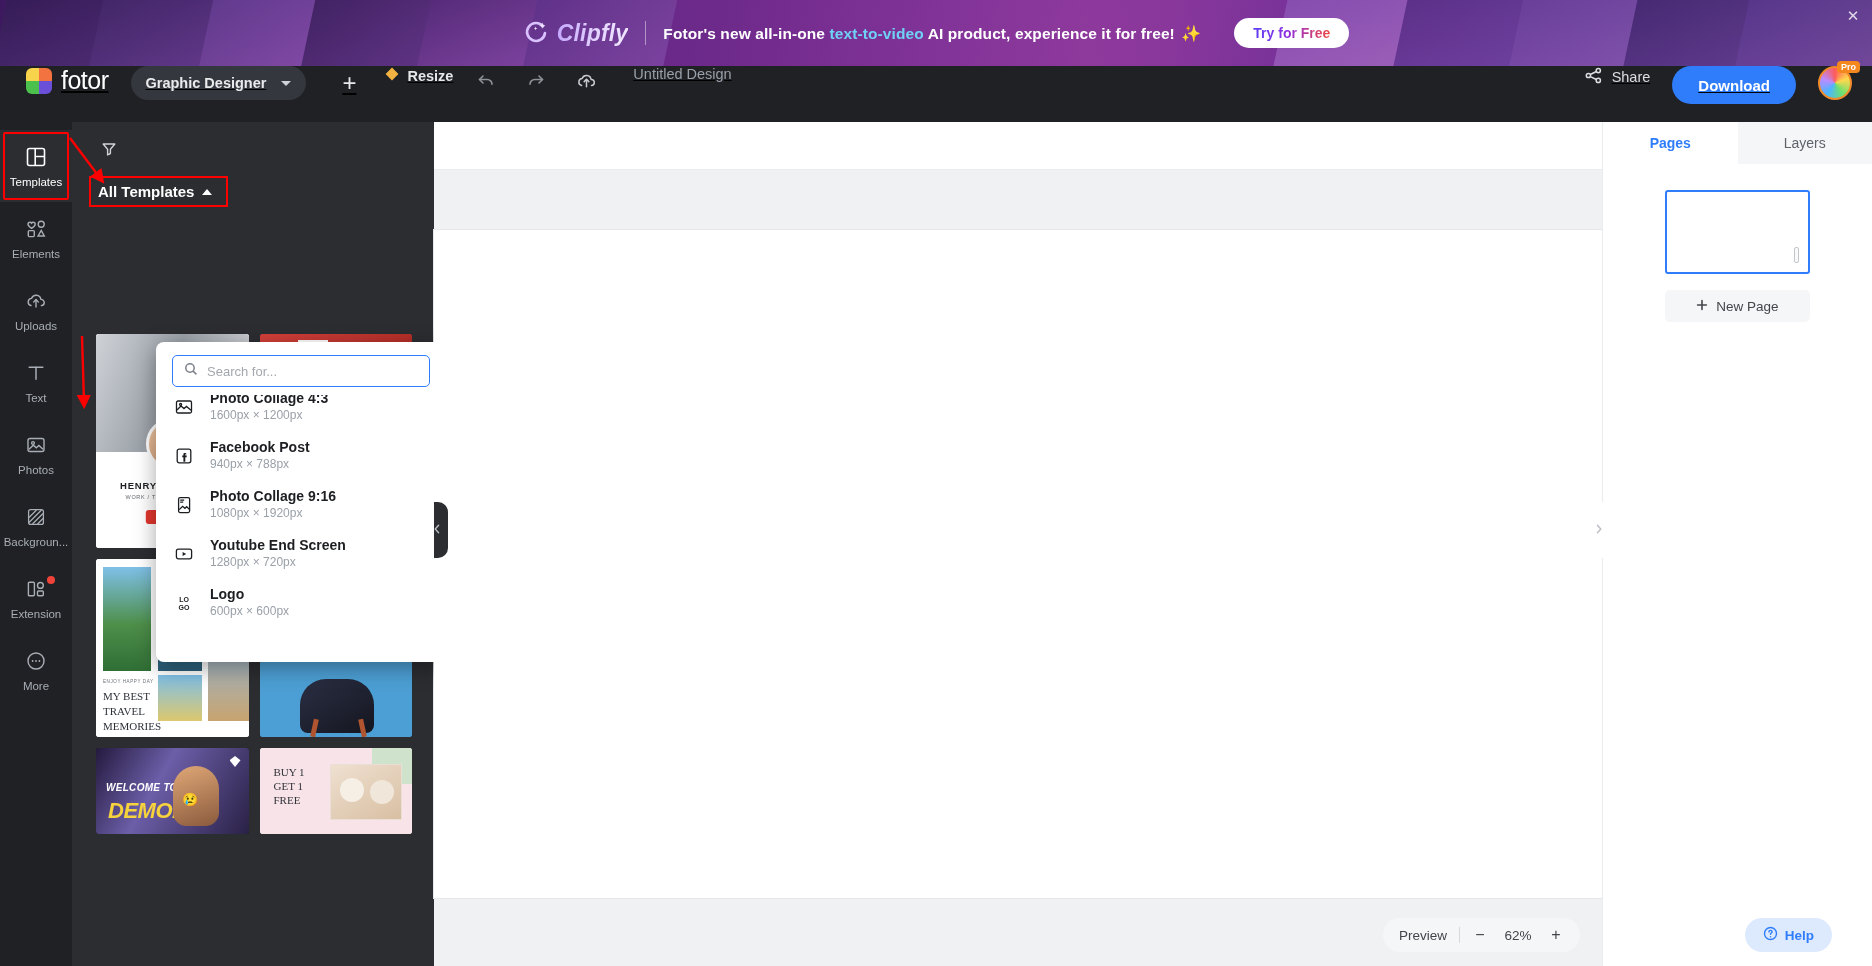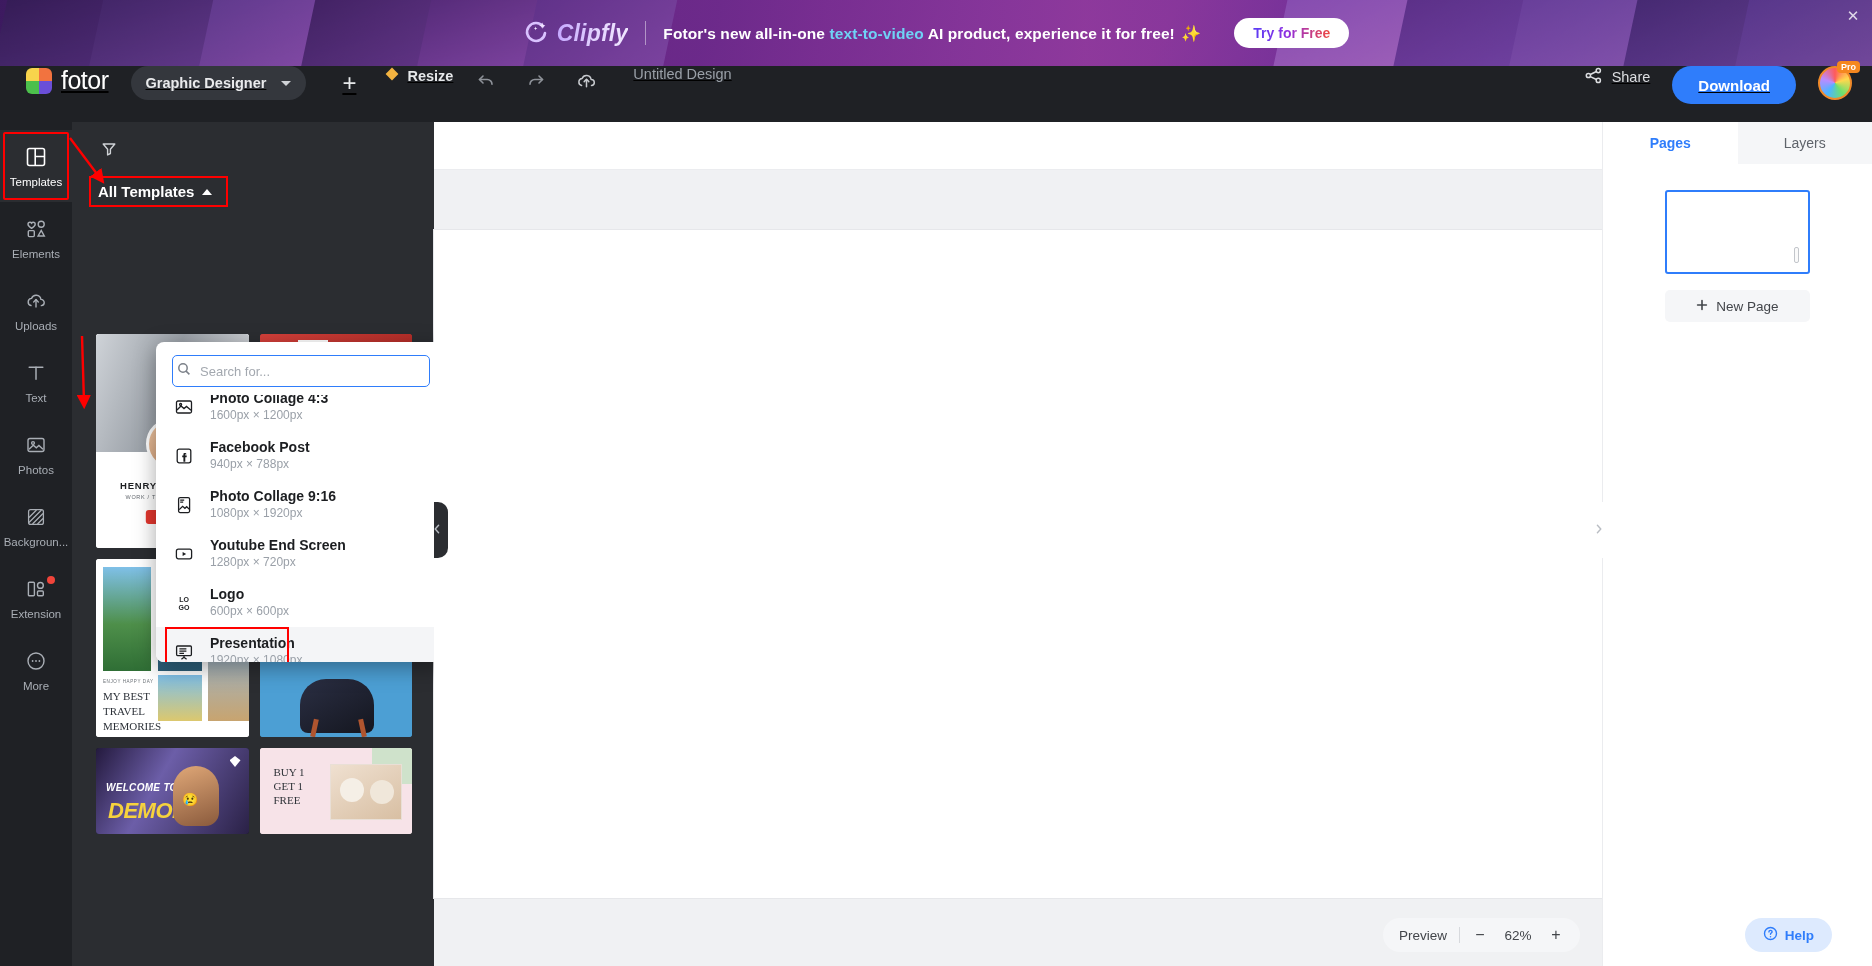--- a/index.html
+++ b/index.html
@@ -163,21 +163,21 @@
   .thumb { background:#fff; border-radius:3px; overflow:hidden; position:relative; cursor:pointer; }
 
   
   .dropdown {
     position:absolute; left:84px; top:220px; width:290px; height:320px;
     background:#fff; border-radius:8px; box-shadow: 0 6px 22px rgba(0,0,0,.35);
     overflow:hidden; z-index: 40;
   }
   .dd-search {
     margin: 13px 16px 7px; height: 32px; border:1px solid #2f7dfb; border-radius:5px;
-    display:flex; align-items:center; gap:9px; padding: 0 4px; background:#fff;
+    display:flex; align-items:center; gap:9px; padding: 0 11px; background:#fff;
   }
   .dd-search input {
     border:none; outline:none; font-size:13px; color:#3a3d42; width:100%;
     font-family: inherit; background:transparent;
   }
   .dd-search input::placeholder { color:#a3a8af; }
   .dd-list {
     position:absolute; left:0; right:0; top:53px; bottom:0; overflow:hidden;
   }
   .dd-scroll { position:absolute; left:0; right:0; top:-13px; }
@@ -637,33 +637,20 @@
                 <text x="11" y="9" font-size="7" font-family="Liberation Sans, sans-serif" font-weight="bold" text-anchor="middle" fill="currentColor">LO</text>
                 <text x="11" y="17" font-size="7" font-family="Liberation Sans, sans-serif" font-weight="bold" text-anchor="middle" fill="currentColor">GO</text>
               </svg>
             </span>
             <div>
               <div class="dd-name">Logo</div>
               <div class="dd-size">600px × 600px</div>
             </div>
           </div>
 
-          <div class="dd-item sel">
-            <span class="dd-ico">
-              <svg width="20" height="20" viewBox="0 0 20 20" fill="none" stroke="currentColor" stroke-width="1.3">
-                <rect x="2.6" y="4" width="14.8" height="9.6" rx="1"></rect>
-                <path d="M5.4 6.8h7M5.4 9.2h7M5.4 11.3h4.6"></path>
-                <path d="M10 13.6v2.2M7.4 17.2 10 15.2l2.6 2"></path>
-              </svg>
-            </span>
-            <div>
-              <div class="dd-name">Presentation</div>
-              <div class="dd-size">1920px × 1080px</div>
-            </div>
-          </div>
 
         </div>
       </div>
 
     </div>
   </div>
 
   <svg class="arrow" style="left:60px;top:130px;width:70px;height:80px;">
     <defs>
       <marker id="ah" markerWidth="6" markerHeight="6" refX="3" refY="3" orient="auto">

